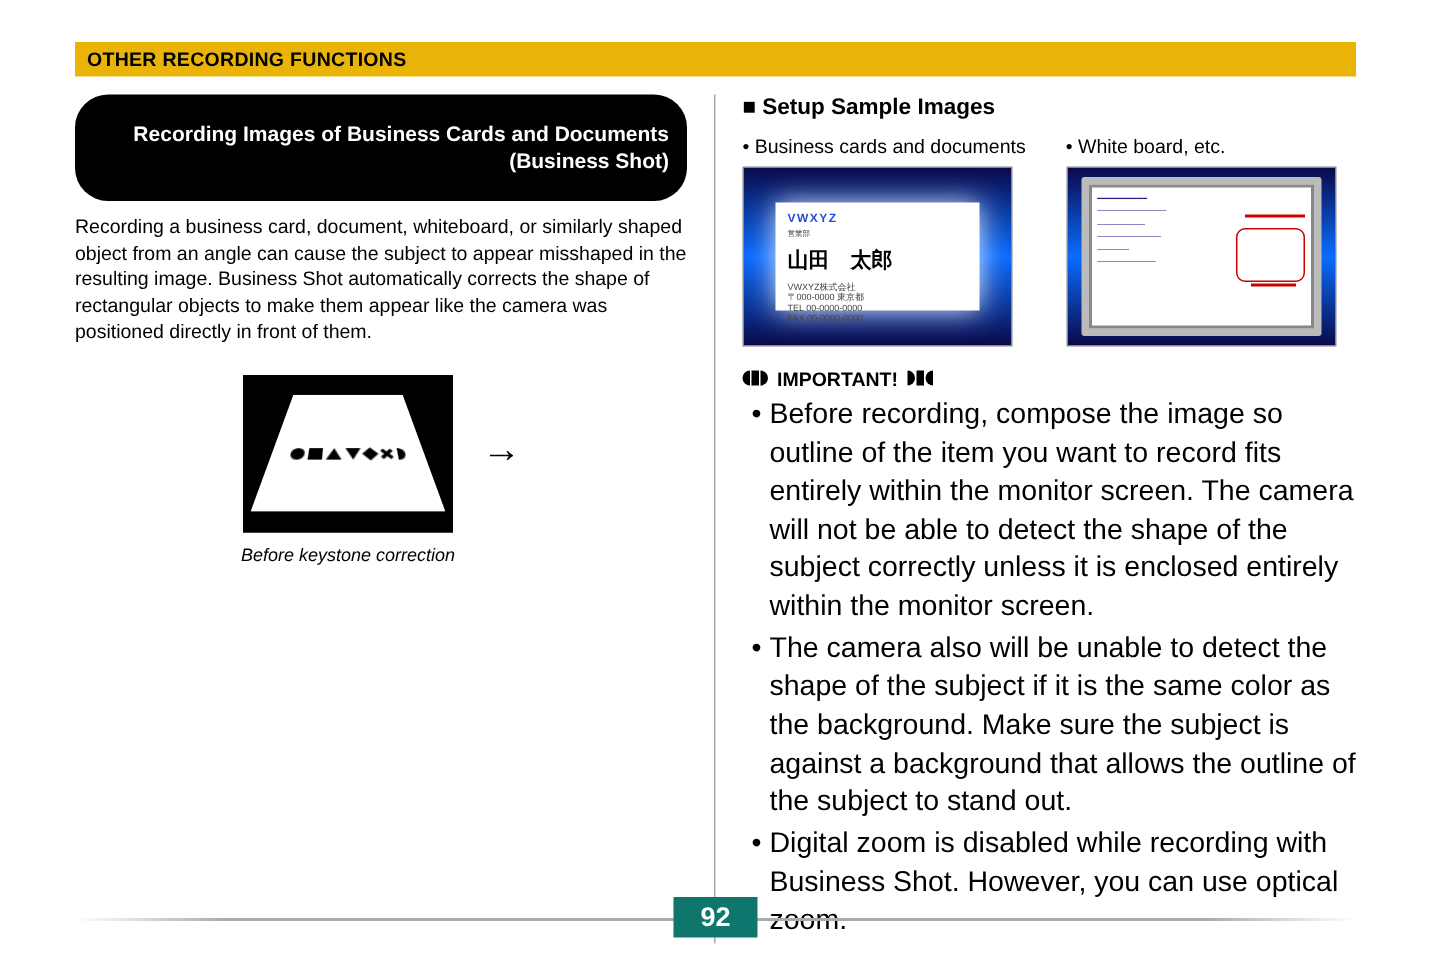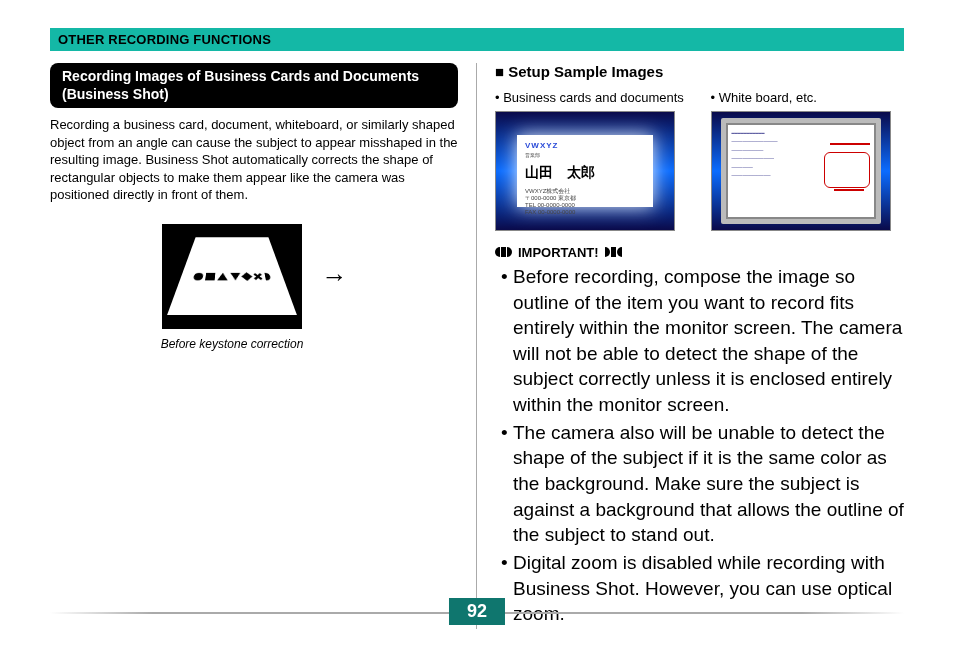--- a/index.html
+++ b/index.html
@@ -9,21 +9,21 @@
     height: 646px;
     background: #fff;
     position: relative;
     font-size: 13px;
     color: #000;
   }
   .page {
     padding: 28px 50px 0 50px;
   }
   .header-bar {
-    background: #14b8a6;
+    background: #eab308;
     padding: 4px 8px;
     font-weight: bold;
     font-size: 13px;
     letter-spacing: 0.2px;
   }
   .columns {
     display: flex;
     gap: 0;
     margin-top: 12px;
   }
@@ -34,24 +34,25 @@
   }
   .col-right {
     width: 50%;
     padding-left: 18px;
   }
   .section-pill {
     background: #000;
     color: #fff;
     font-weight: bold;
     font-size: 14px;
-    padding: 5px 12px;
-    border-radius: 8px;
+    padding: 18px 12px;
+    border-radius: 22px;
     line-height: 1.25;
     margin-bottom: 8px;
+    text-align: right;
   }
   .body-text {
     font-size: 13px;
     line-height: 1.35;
   }
   .keystone-row {
     display: flex;
     align-items: center;
     justify-content: center;
     gap: 18px;

